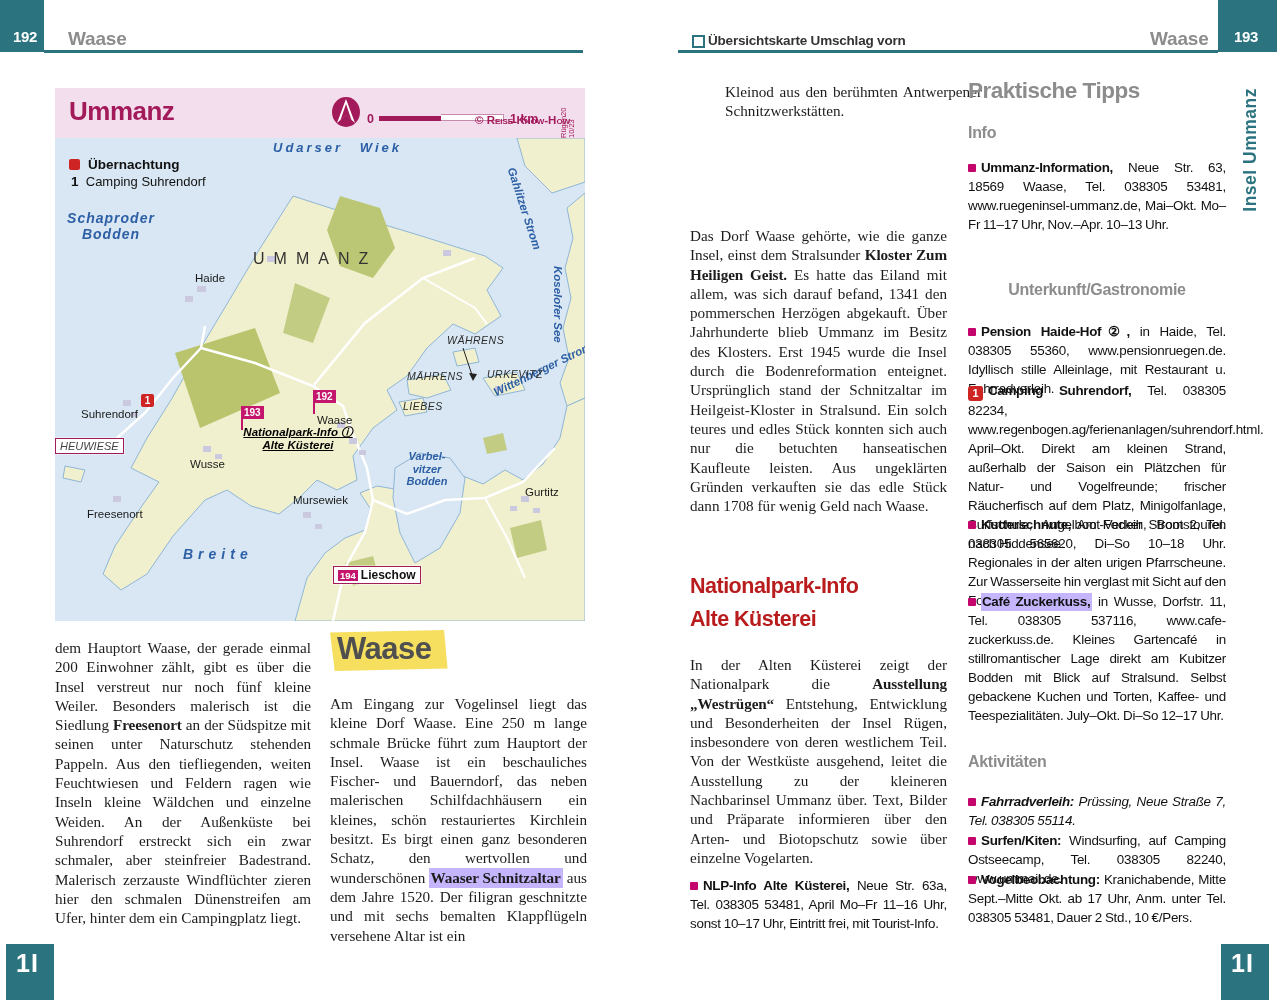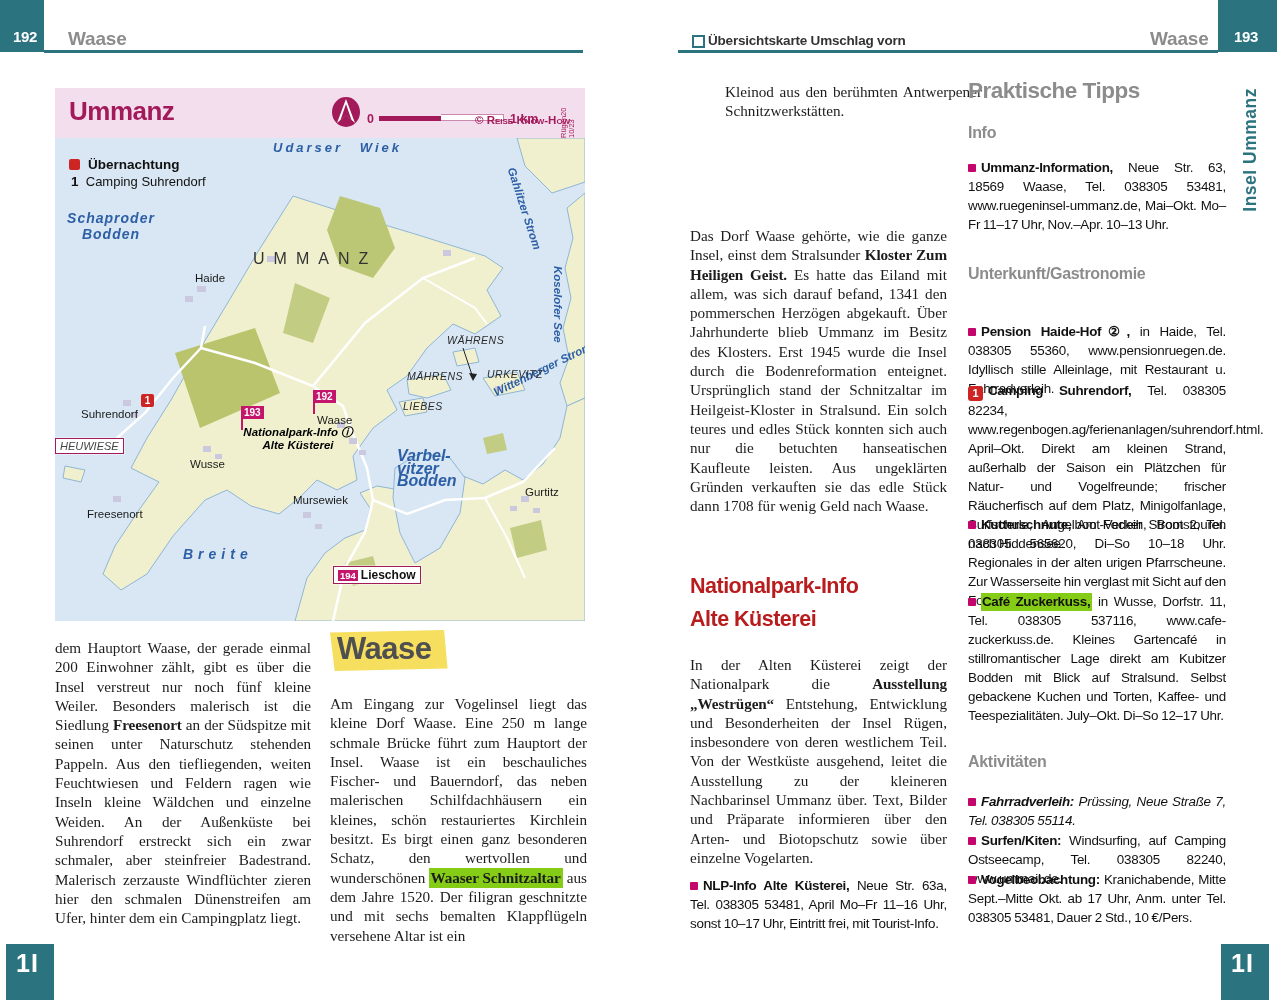--- a/index.html
+++ b/index.html
@@ -36,21 +36,21 @@
   .north{position:absolute;left:276px;top:8px;width:30px;height:32px;}
   .scale{position:absolute;left:312px;top:24px;color:#A31A5B;font-weight:bold;font-size:12.5px;}
   .scale .bar-d{display:inline-block;width:62px;height:5px;background:#A31A5B;vertical-align:2px;margin:0 0 0 5px;}
   .scale .bar-w{display:inline-block;width:62px;height:5px;background:#fff;border:1px solid #c98aae;border-left:none;vertical-align:2px;margin:0 6px 0 0;}
   .map-copy{position:absolute;left:420px;top:26px;color:#A31A5B;font-weight:bold;font-size:11.5px;font-variant:small-caps;letter-spacing:0;}
   .map-ed{position:absolute;left:505px;top:6px;color:#A31A5B;font-size:7.5px;writing-mode:vertical-rl;transform:rotate(180deg);line-height:8px;}
   .map-bd{position:relative;height:483px;background:#D8E7F3;overflow:hidden;}
   .map-bd svg{position:absolute;left:0;top:0;}
   .ml{position:absolute;white-space:nowrap;}
   .wl{color:#2D5FA6;font-style:italic;font-weight:bold;font-size:13px;}
-  .wl.small{font-size:16px;line-height:12.5px;white-space:pre-line;text-align:left;font-style:italic;}
+  .wl.small{font-size:11px;line-height:12.5px;white-space:pre-line;text-align:center;font-style:italic;}
   .pl{color:#1a1a1a;font-size:11.5px;}
   .il{color:#2b2b2b;font-style:italic;font-size:10.5px;letter-spacing:0.5px;}
   .legend{position:absolute;left:14px;top:18px;font-size:13px;color:#111;line-height:17px;}
   .legend .sq{display:inline-block;width:11px;height:11px;background:#CE2424;border-radius:2px;margin-right:8px;vertical-align:-1px;}
   .legend b{font-size:13.5px;}
   .flag{position:absolute;background:#C4156C;color:#fff;font-weight:bold;font-size:10px;line-height:13px;padding:0 3px;}
   .flag::before{content:"";position:absolute;left:0;bottom:-11px;width:2px;height:11px;background:#C4156C;}
   .callout{position:absolute;background:#fff;border:1px solid #A31A5B;font-size:11px;padding:1px 4px;box-shadow:0 0 0 1px #ffffff66;}
   .badge194{display:inline-block;background:#C4156C;color:#fff;font-weight:bold;font-size:9.5px;padding:0 2px;margin-right:3px;vertical-align:0.5px;}
   .redbadge-map{position:absolute;width:13px;height:13px;background:#CE2424;border-radius:2px;color:#fff;font-weight:bold;
@@ -64,21 +64,21 @@
   .list{font-size:13.4px;line-height:19px;color:#111;letter-spacing:-0.25px;word-spacing:-0.5px;}
   .list b{letter-spacing:-0.3px;}
   .bullet{display:inline-block;width:8px;height:8px;background:#C4056B;border-radius:1px;margin-right:5px;vertical-align:0.5px;}
   .redbadge{display:inline-block;width:15px;height:15px;background:#CE2424;border-radius:3px;color:#fff;font-weight:bold;
             font-size:11px;text-align:center;line-height:15px;margin-right:5px;vertical-align:-2px;letter-spacing:0;}
   .gray-h1{font-weight:bold;color:#8C8C8C;font-size:22.5px;letter-spacing:-0.5px;text-align:left;}
   .gray-h2{font-weight:bold;color:#8C8C8C;font-size:16px;letter-spacing:-0.3px;text-align:left;}
   .np-head{font-weight:bold;color:#b91c1c;font-size:21.5px;line-height:33px;letter-spacing:-0.5px;white-space:pre-line;text-align:left;}
   .waase-head{display:inline-block;background:#F6DE5F;color:#4F4F4F;font-weight:bold;font-size:31px;letter-spacing:-0.5px;
               padding:1px 16px 4px 7px;clip-path:polygon(0 6%,97% 0,100% 94%,4% 100%);}
-  .hl{background:#84cc16;padding:1px 2px 2px 1px;}
+  .hl{background:#c4b5fd;padding:1px 2px 2px 1px;}
   .mt{display:block;}
 </style>
 </head>
 <body>
 
 <div class="page">
 
   <div class="hdr-block left teal"></div>
   <div class="hdr-num left">192</div>
   <div class="hdr-title left">Waase</div>
@@ -195,21 +195,21 @@
       <div class="ml pl" style="left:238px;top:356px;">Mursewiek</div>
       <div class="ml pl" style="left:470px;top:348px;">Gurtitz</div>
       <div class="ml pl" style="left:262px;top:276px;">Waase</div>
       <div class="ml il" style="left:392px;top:196px;">WÄHRENS</div>
       <div class="ml il" style="left:352px;top:232px;">MÄHRENS</div>
       <div class="ml il" style="left:432px;top:230px;">URKEVITZ</div>
       <div class="ml il" style="left:348px;top:262px;">LIEBES</div>
 
       <div class="flag" style="left:258px;top:252px;">192</div>
       <div class="flag" style="left:186px;top:268px;">193</div>
-      <div class="npinfo" style="left:168px;top:288px;width:150px;">
+      <div class="npinfo" style="left:168px;top:288px;width:150px;text-decoration:underline;">
         <span class="mt">Nationalpark-Info ⓘ</span>
         <span class="mt">Alte Küsterei</span>
       </div>
 
       <div class="callout" style="left:0px;top:300px;color:#444;font-style:italic;">HEUWIESE</div>
       <div class="callout" style="left:278px;top:428px;font-weight:bold;color:#111;font-size:12px;"><span class="badge194">194</span><span>Lieschow</span></div>
     </div>
   </div>
 
   <div class="col serif" style="left:55px;top:638px;width:256px;">
@@ -236,21 +236,21 @@
   </div>
   <div class="col list" style="left:690px;top:876px;width:257px;">
     <span class="bullet"></span><b>NLP-Info Alte Küsterei,</b><span> Neue Str. 63a, Tel. 038305 53481, April Mo–Fr 11–16 Uhr, sonst 10–17 Uhr, Eintritt frei, mit Tourist-Info.</span>
   </div>
 
   <div class="col gray-h1" style="left:968px;top:78px;width:258px;">Praktische Tipps</div>
   <div class="col gray-h2" style="left:968px;top:124px;width:258px;">Info</div>
   <div class="col list" style="left:968px;top:158px;width:258px;">
     <span class="bullet"></span><b>Ummanz-Information,</b><span> Neue Str. 63, 18569 Waase, Tel. 038305 53481, www.ruegeninsel-ummanz.de, Mai–Okt. Mo–Fr 11–17 Uhr, Nov.–Apr. 10–13 Uhr.</span>
   </div>
-  <div class="col gray-h2" style="left:968px;top:265px;width:258px;">Unterkunft/Gastronomie</div>
+  <div class="col gray-h2" style="left:968px;top:281px;width:258px;text-align:center;">Unterkunft/Gastronomie</div>
   <div class="col list" style="left:968px;top:322px;width:258px;">
     <span class="bullet"></span><b>Pension Haide-Hof②,</b><span> in Haide, Tel. 038305 55360, www.pensionruegen.de. Idyllisch stille Alleinlage, mit Restaurant u. Fahrradverleih.</span>
   </div>
   <div class="col list" style="left:968px;top:381px;width:258px;">
     <span class="redbadge">1</span><b>Camping Suhrendorf,</b><span> Tel. 038305 82234, www.regenbogen.ag/ferienanlagen/suhrendorf.html. April–Okt. Direkt am kleinen Strand, außerhalb der Saison ein Plätzchen für Natur- und Vogelfreunde; frischer Räucherfisch auf dem Platz, Minigolfanlage, Surfschule, Angelboot-Verleih, Bootstouren nach Hiddensee.</span>
   </div>
   <div class="col list" style="left:968px;top:515px;width:258px;">
     <span class="bullet"></span><b>Kutterschnute,</b><span> Am Focker Strom 2, Tel. 038305 565620, Di–So 10–18 Uhr. Regionales in der alten urigen Pfarrscheune. Zur Wasserseite hin verglast mit Sicht auf den Focker Strom.</span>
   </div>
   <div class="col list" style="left:968px;top:592px;width:258px;">

